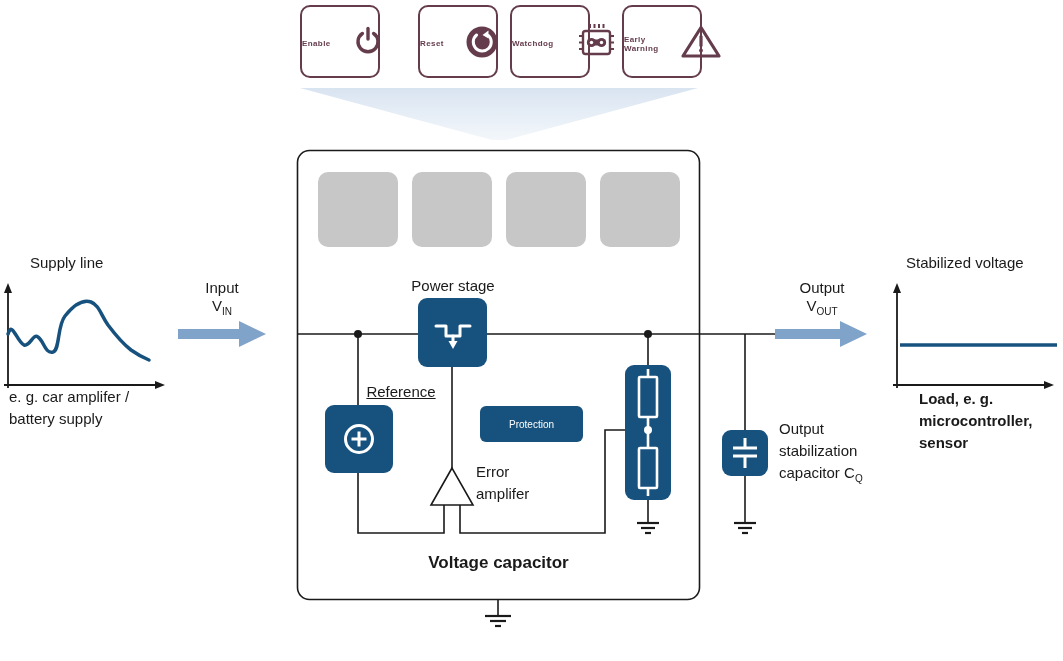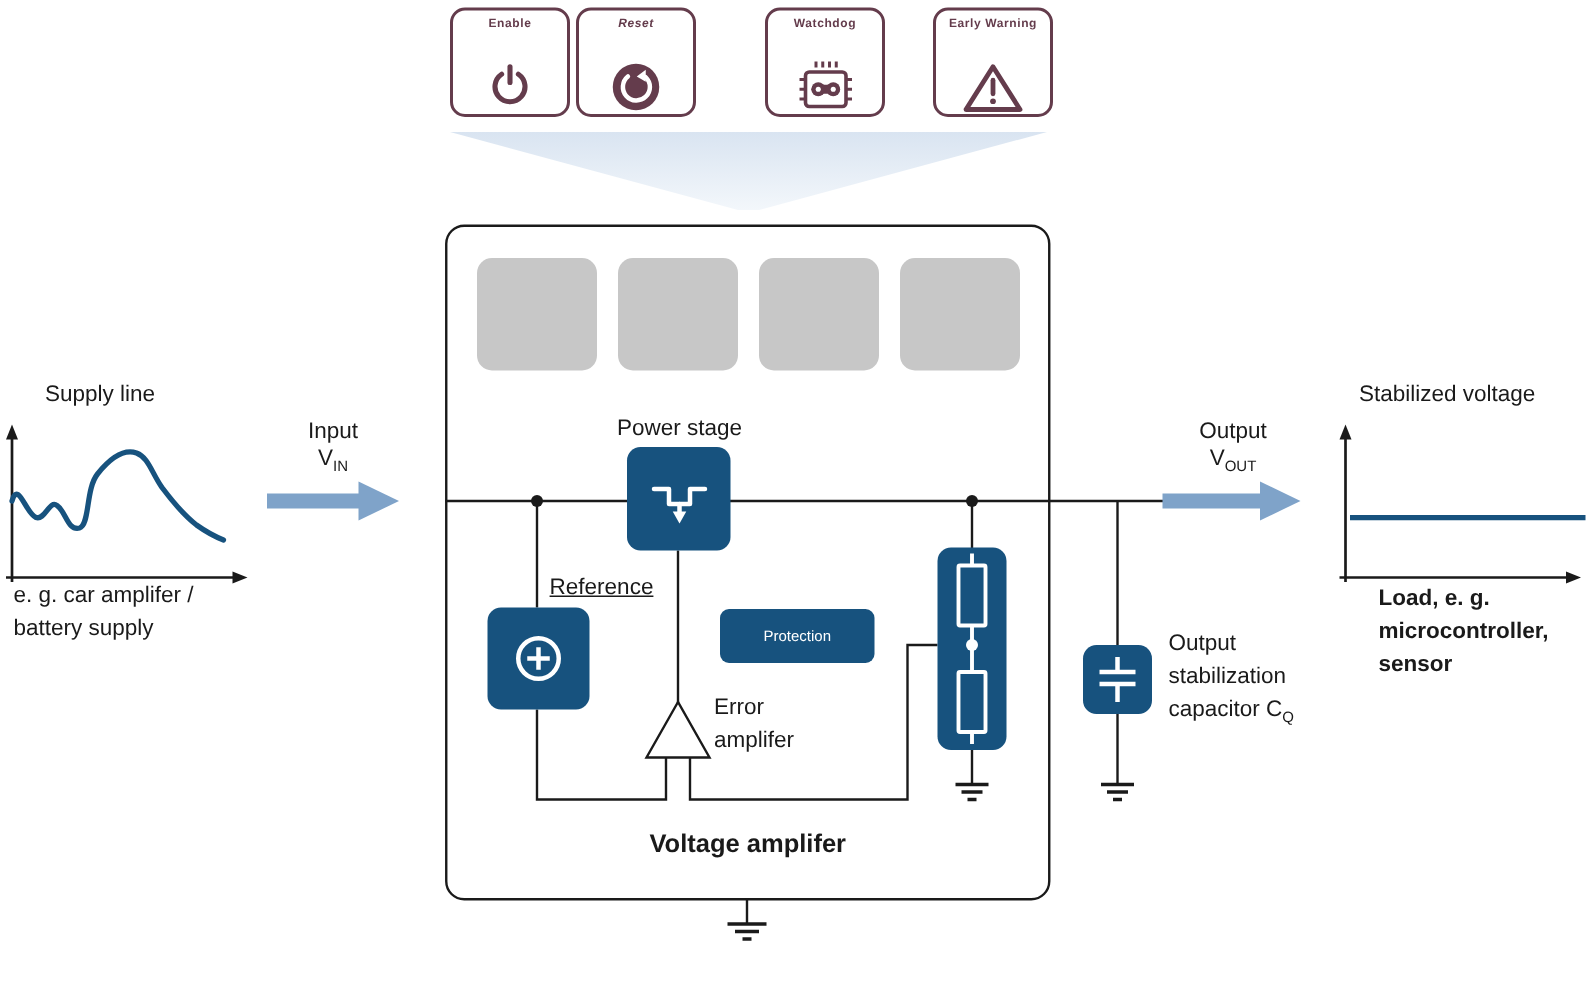--- a/index.html
+++ b/index.html
@@ -9,25 +9,25 @@
   }
   .overlay { position:absolute; left:0; top:0; }
   .lbl { position:absolute; font-size:15px; line-height:22px; white-space:nowrap; }
   .center { text-align:center; }
   sub { font-size:10px; }
 
   
   .feature-box {
     position:absolute; top:5px; width:80px; height:73px; box-sizing:border-box;
     border:2.5px solid #643c4c; border-radius:10px; background:#fff;
-    display:flex; flex-direction:column; align-items:center;gap:20px;
+    display:flex; flex-direction:row; align-items:center;gap:20px;
   }
   .feature-label { font-size:8px; font-weight:700; letter-spacing:.4px; color:#643c4c; margin-top:4px; }
   .feature-icon { flex:1; display:flex; align-items:center; justify-content:center; }
-  .f1 { left:300px; } .f2 { left:384px;font-style:italic; } .f3 { left:510px; } .f4 { left:622px; }
+  .f1 { left:300px; } .f2 { left:418px; } .f3 { left:510px; } .f4 { left:622px; }
 
   
   .gray-sq { position:absolute; top:172px; width:80px; height:75px; background:#c7c7c7; border-radius:10px; }
   .g1 { left:318px; } .g2 { left:412px; } .g3 { left:506px; } .g4 { left:600px; }
 
   
   .blue { position:absolute; background:#17527e; border-radius:9px; display:flex; align-items:center; justify-content:center; }
   .power-stage { left:418px; top:298px; width:69px; height:69px; }
   .reference   { left:325px; top:405px; width:68px; height:68px; }
   .protection  { left:480px; top:406px; width:103px; height:36px; color:#fff; font-size:10px; border-radius:6px; }
@@ -254,15 +254,15 @@
     </div>
   </div>
 
   <div class="lbl" style="left:906px; top:252px;">Stabilized voltage</div>
   <div class="lbl" style="left:919px; top:388px;font-weight:bold;">
     <div>Load, e. g.</div>
     <div>microcontroller,</div>
     <div>sensor</div>
   </div>
 
-  <div class="reg-title">Voltage amplifer</div>
+  <div class="reg-title">Voltage capacitor</div>
 
 </div>
 
 </body></html>

